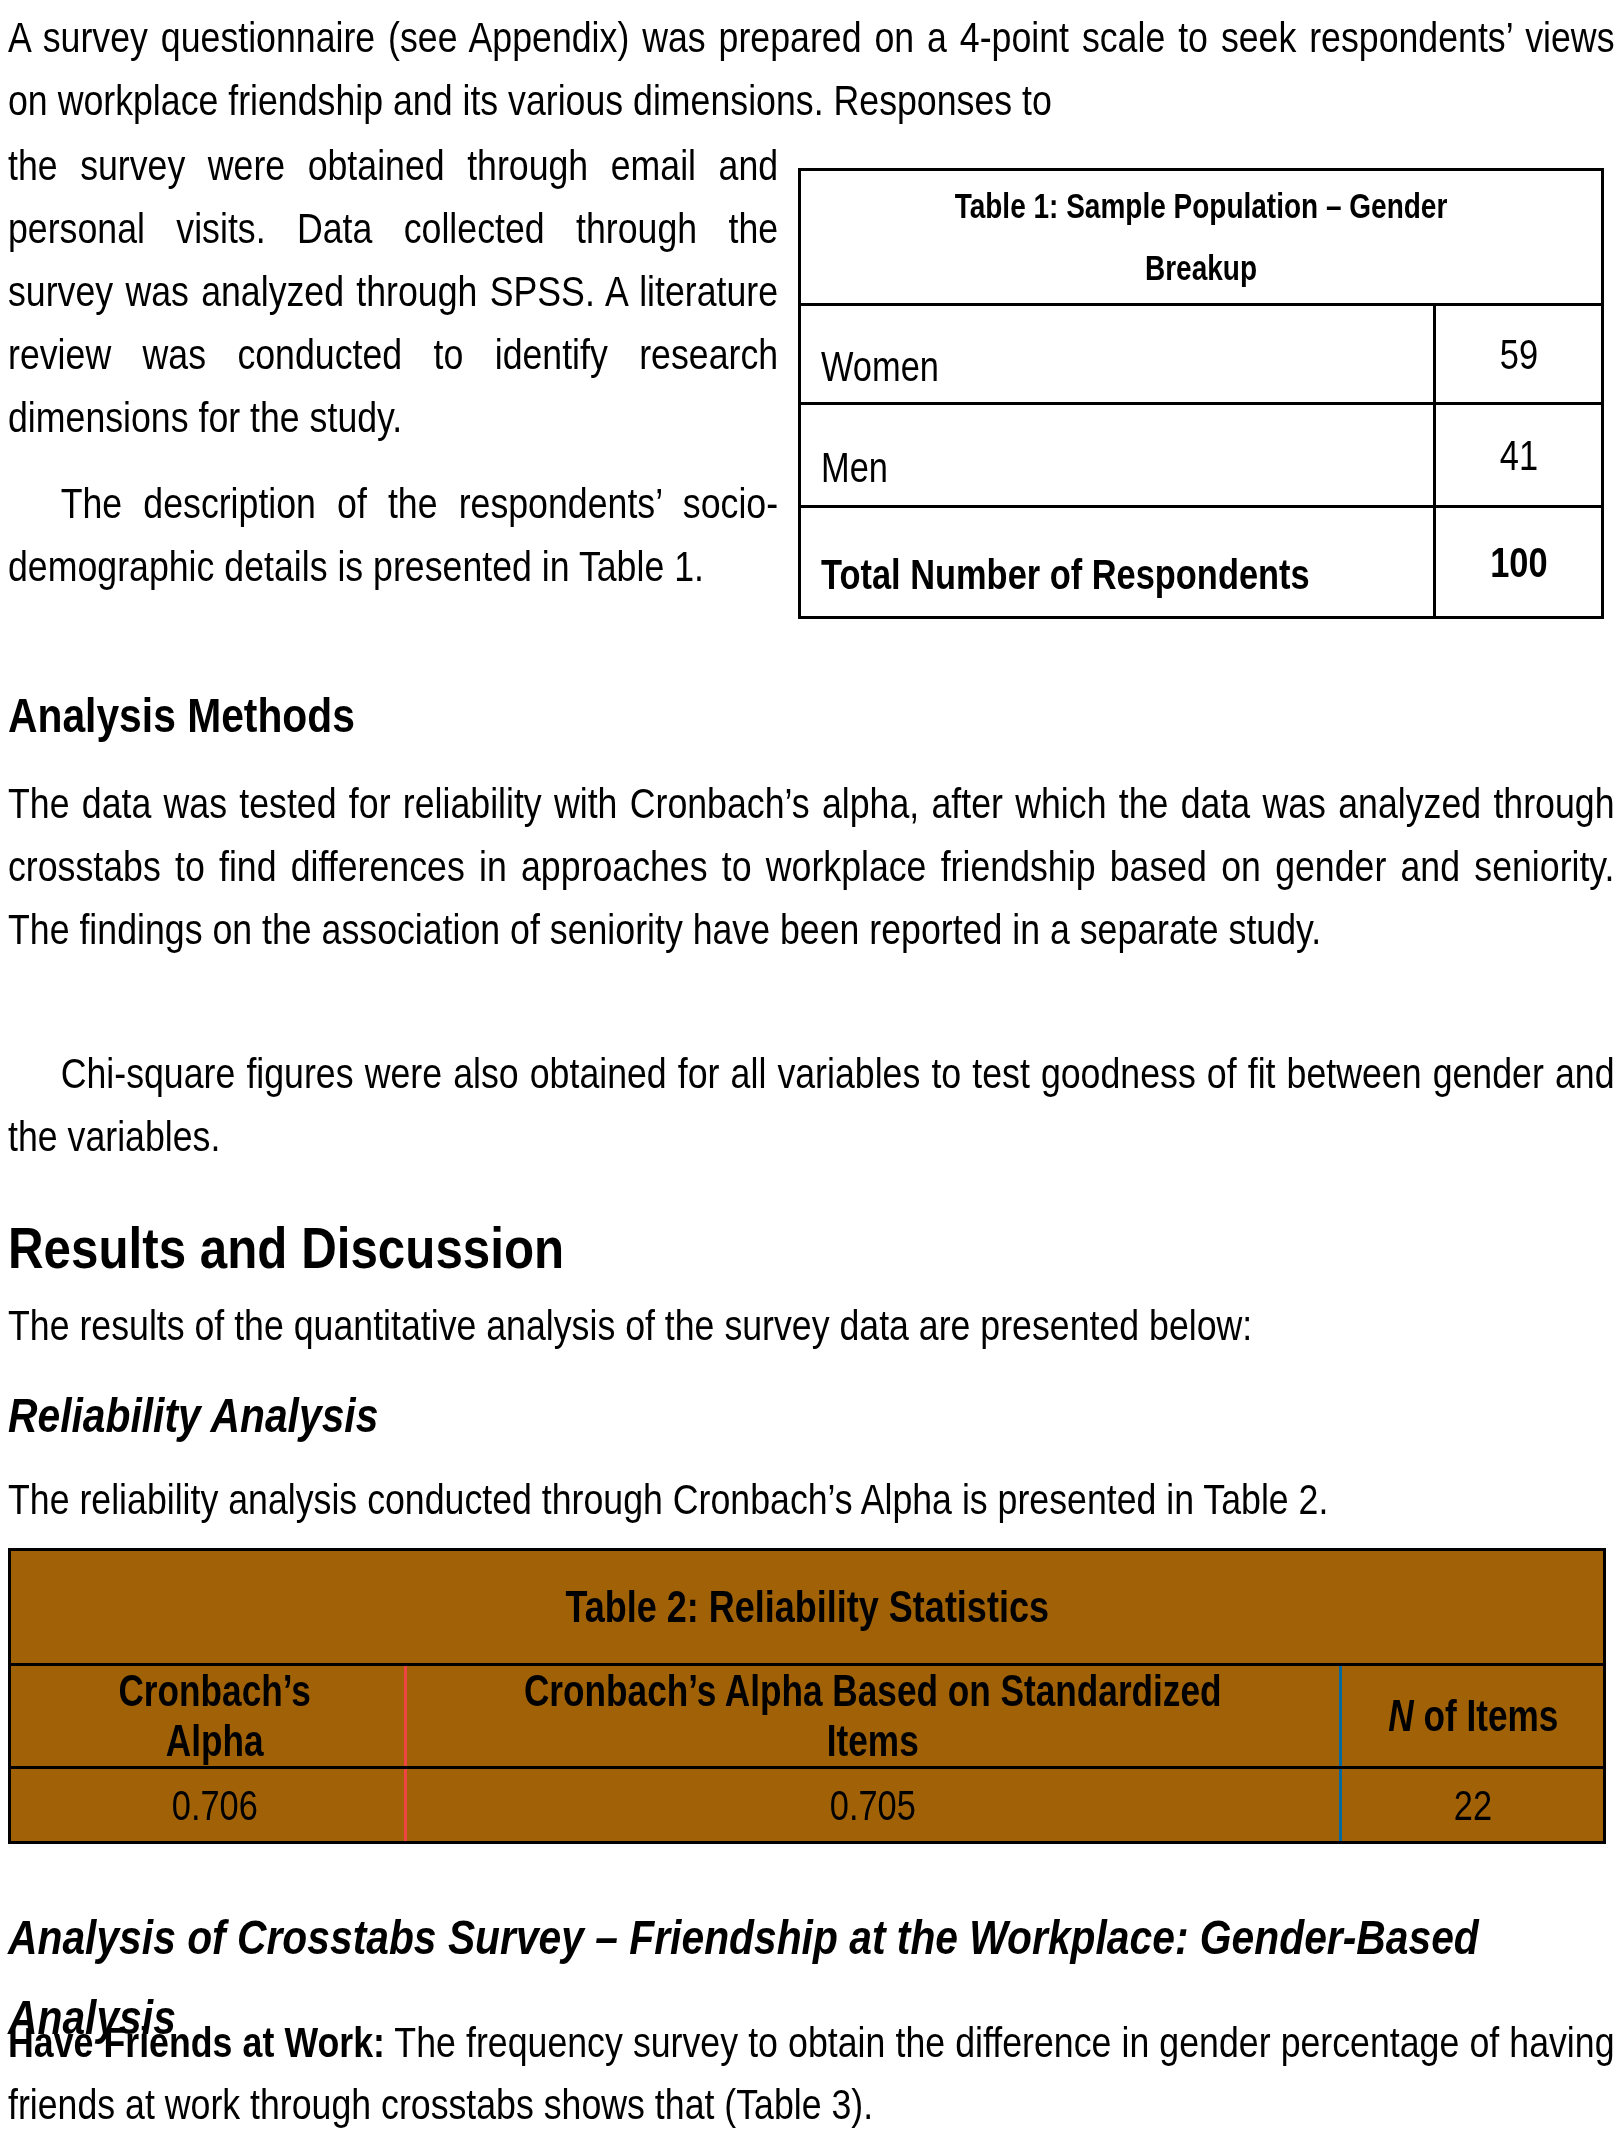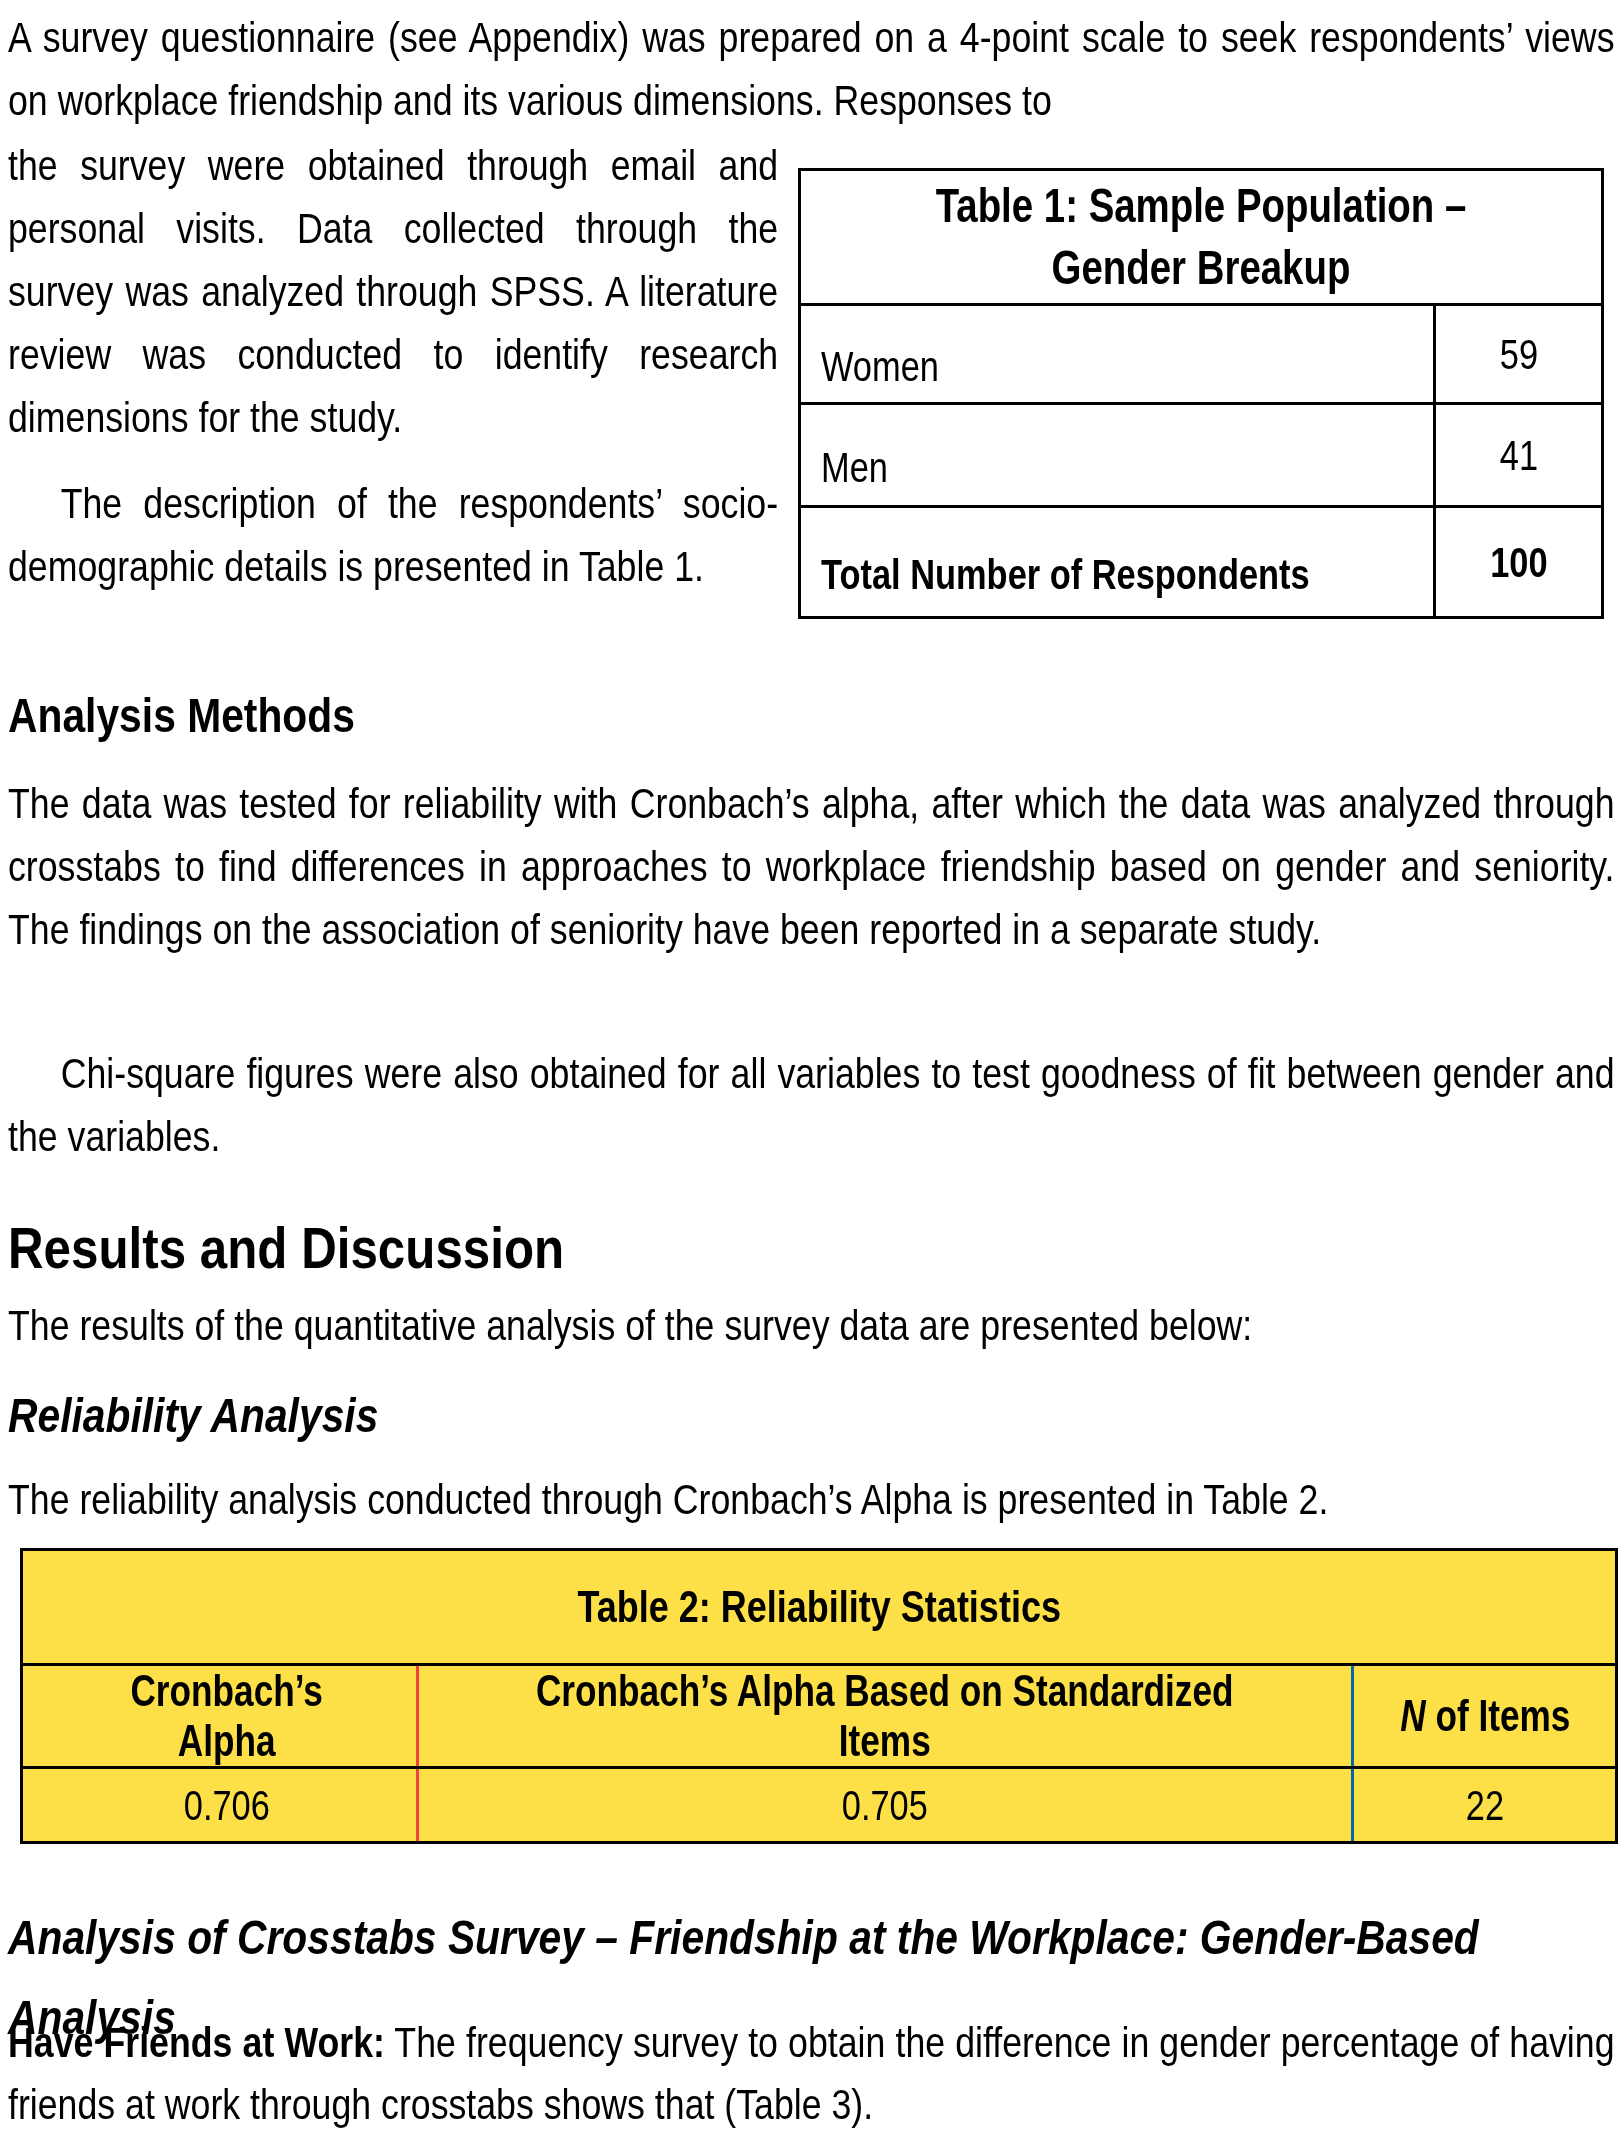--- a/index.html
+++ b/index.html
@@ -68,21 +68,21 @@
     background: #fff;
     box-sizing: border-box;
   }
   .t1-title {
     min-height: 130px;
     display: flex;
     align-items: center;
     justify-content: center;
     text-align: center;
     font-weight: bold;
-    font-size: 48px;
+    font-size: 35px;
     line-height: 62px;
     padding: 4px 20px;
     box-sizing: border-box;
     border-radius: 12px;
   }
   .t1-row { display: flex; border-top: 3px solid #000; align-items: stretch; }
   .t1-label {
     flex: 1;
     display: flex;
     align-items: center;
@@ -101,25 +101,25 @@
     align-items: center;
     justify-content: center;
     font-size: 43px;
     box-sizing: border-box;
   }
   .t1-row-total .t1-value { font-weight: bold; }
 
   
   .t2 {
     position: absolute;
-    left: 20px;
+    left: 8px;
     top: 1548px;
     width: 1598px;
     border: 3px solid #000;
-    background: #fde047;
+    background: #a16207;
     box-sizing: border-box;
   }
   .t2-title {
     min-height: 112px;
     display: flex;
     align-items: center;
     justify-content: center;
     font-weight: bold;
     font-size: 45px;
   }

